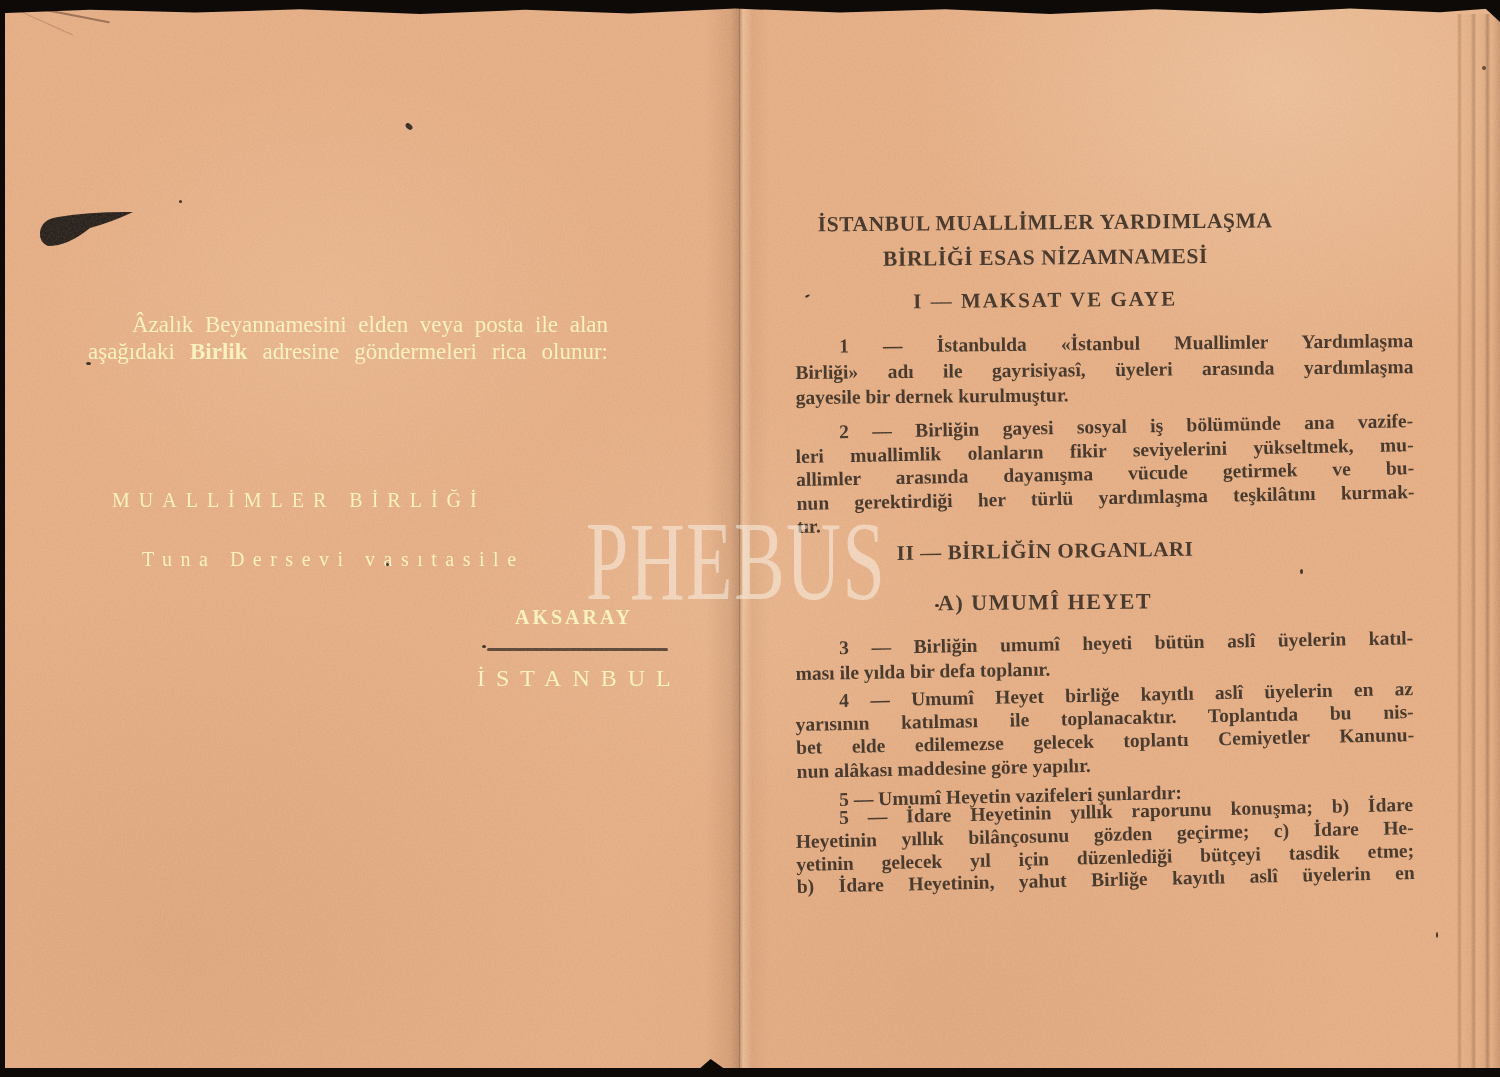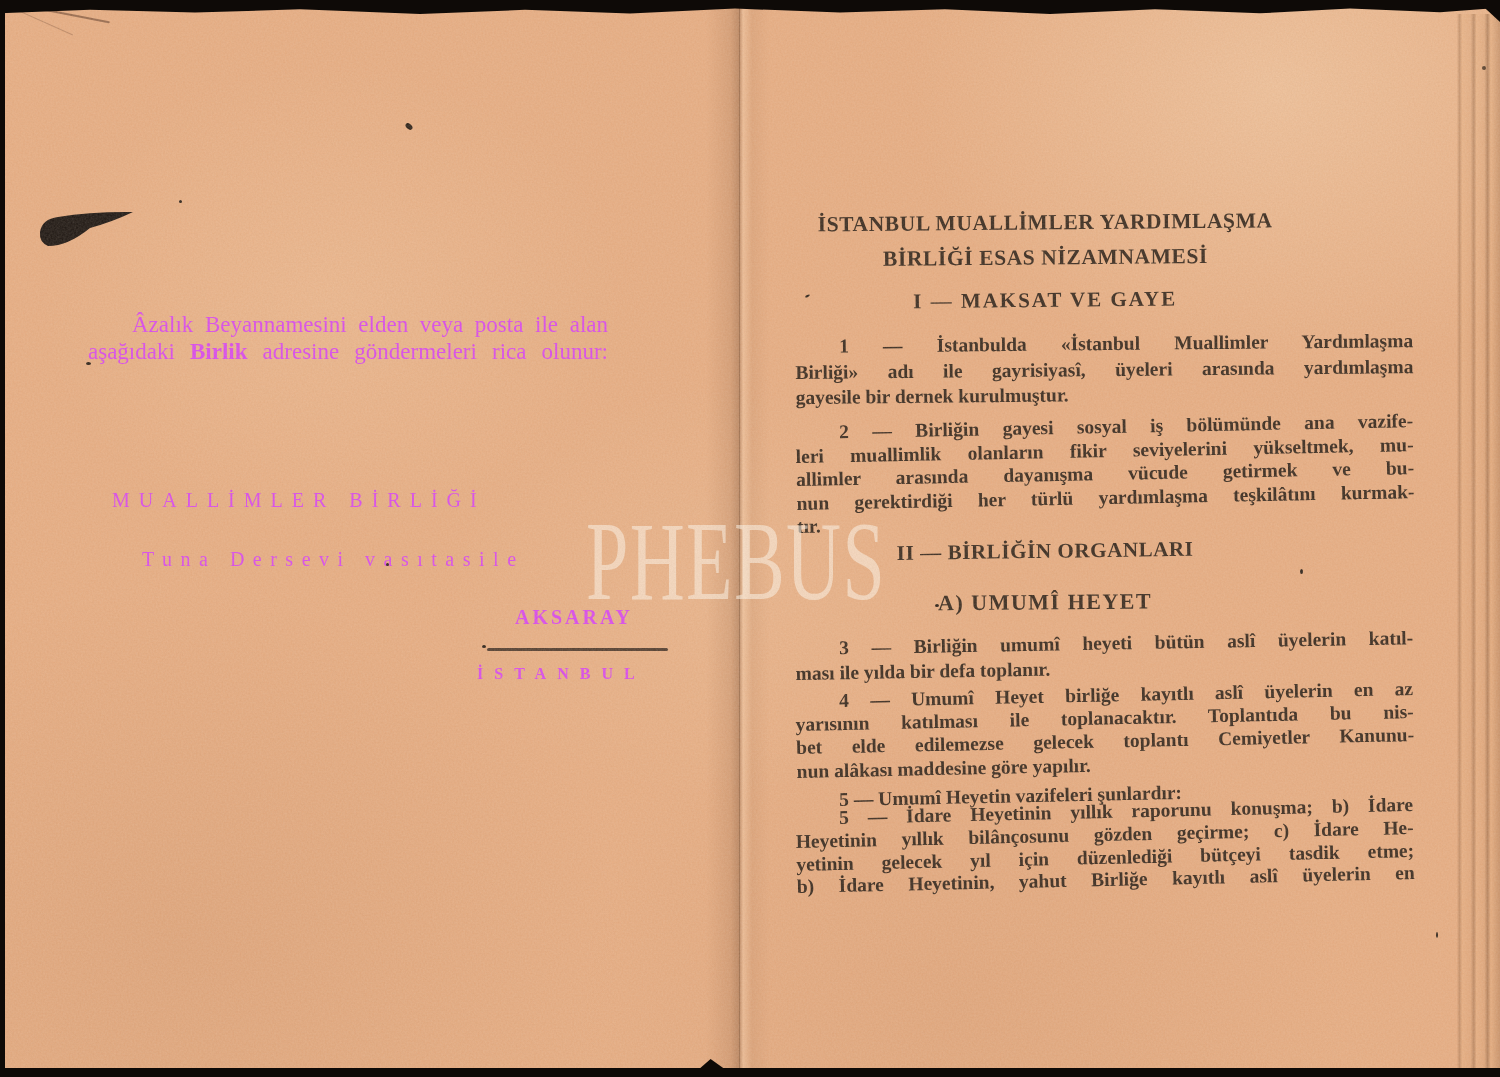--- a/index.html
+++ b/index.html
@@ -37,33 +37,33 @@
       rgba(205,150,105,.22) 36%, rgba(128,83,50,.42) 43%, rgba(232,176,128,.36) 49%,
       rgba(203,148,102,.26) 66%, rgba(122,78,46,.46) 73%, rgba(226,170,120,.32) 80%,
       rgba(150,100,62,.38) 100%);}
   
   .speck{position:absolute;background:#241a12;border-radius:50%;}
   #crease1{left:636px;top:742px;width:112px;height:1.6px;background:rgba(82,48,30,.55);
     transform:rotate(11deg);transform-origin:0 0;border-radius:2px;}
   #crease2{left:575px;top:700px;width:80px;height:1px;background:rgba(110,70,45,.35);
     transform:rotate(24deg);transform-origin:0 0;}
   
-  .ink-l{color:#d946ef;}
+  .ink-l{color:#fef9c3;}
   .ink-r{color:#33251a;}
   .jline{text-align:justify;text-align-last:justify;}
   .para{position:absolute;}
   .hd{position:absolute;text-align:center;font-weight:bold;white-space:nowrap;}
   
   #intro{left:88px;top:312px;width:520px;font-size:23px;line-height:26.6px;}
   #intro .indent{text-indent:44px;}
   #org-name{left:112px;top:489px;font-size:20px;font-weight:normal;letter-spacing:9px;white-space:nowrap;}
   #via-line{left:142px;top:548px;font-size:20px;letter-spacing:8.5px;white-space:nowrap;}
   #district{left:515px;top:606px;font-size:20px;letter-spacing:3px;white-space:nowrap;font-weight:bold;}
   #addr-rule{left:487px;top:648px;width:181px;height:2.6px;background:#4e392b;border-radius:2px;}
-  #city{left:477px;top:665px;font-size:16px;letter-spacing:11px;font-weight:bold;white-space:nowrap;}
+  #city{left:477px;top:665px;font-size:24px;letter-spacing:11px;font-weight:normal;white-space:nowrap;}
   
   .rbody{left:795px;width:618px;font-size:19.5px;font-weight:bold;transform-origin:0 0;}
   .rbody .indent{text-indent:44px;}
   #title-block{left:745px;top:208px;width:600px;text-align:center;font-size:21.5px;
     font-weight:bold;line-height:35px;letter-spacing:.6px;transform:rotate(-.5deg);transform-origin:0 0;}
   #hd-maksat{left:745px;top:291px;width:600px;font-size:21px;letter-spacing:2px;
     transform:rotate(-.6deg);transform-origin:0 0;}
   #art1{top:334px;line-height:25.5px;transform:rotate(-.55deg);}
   #art2{top:421px;line-height:23.6px;transform:rotate(-1.1deg);}
   #hd-organlar{left:745px;top:543px;width:600px;font-size:21px;letter-spacing:.6px;

